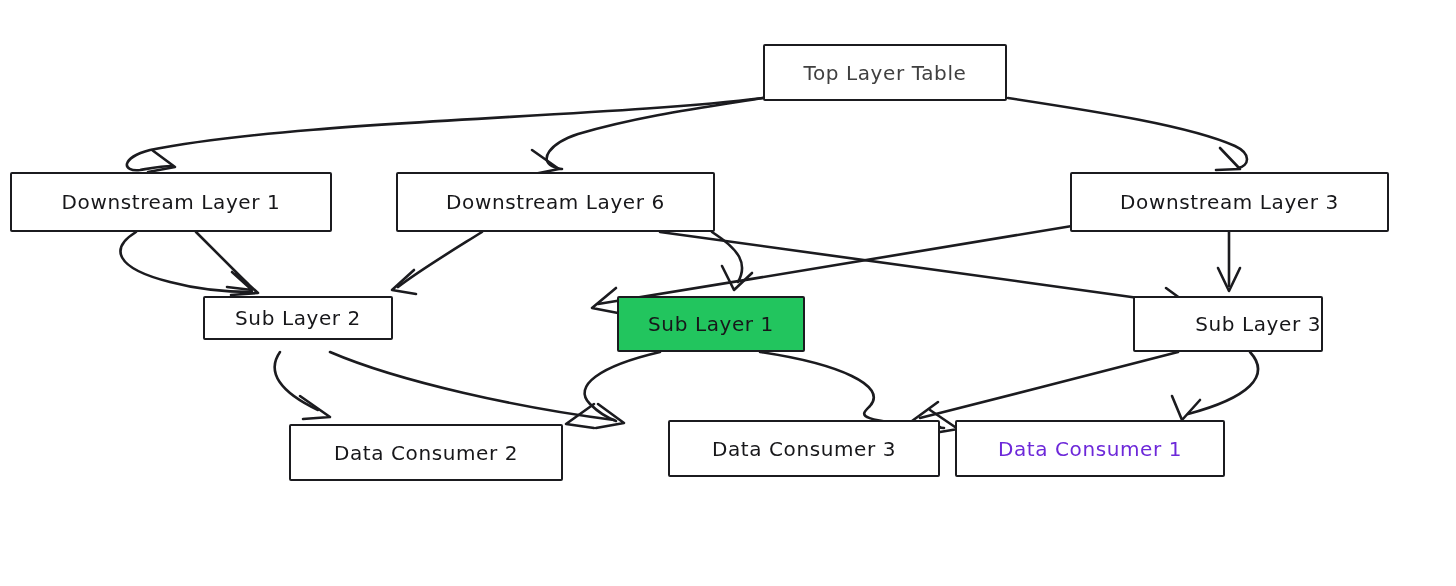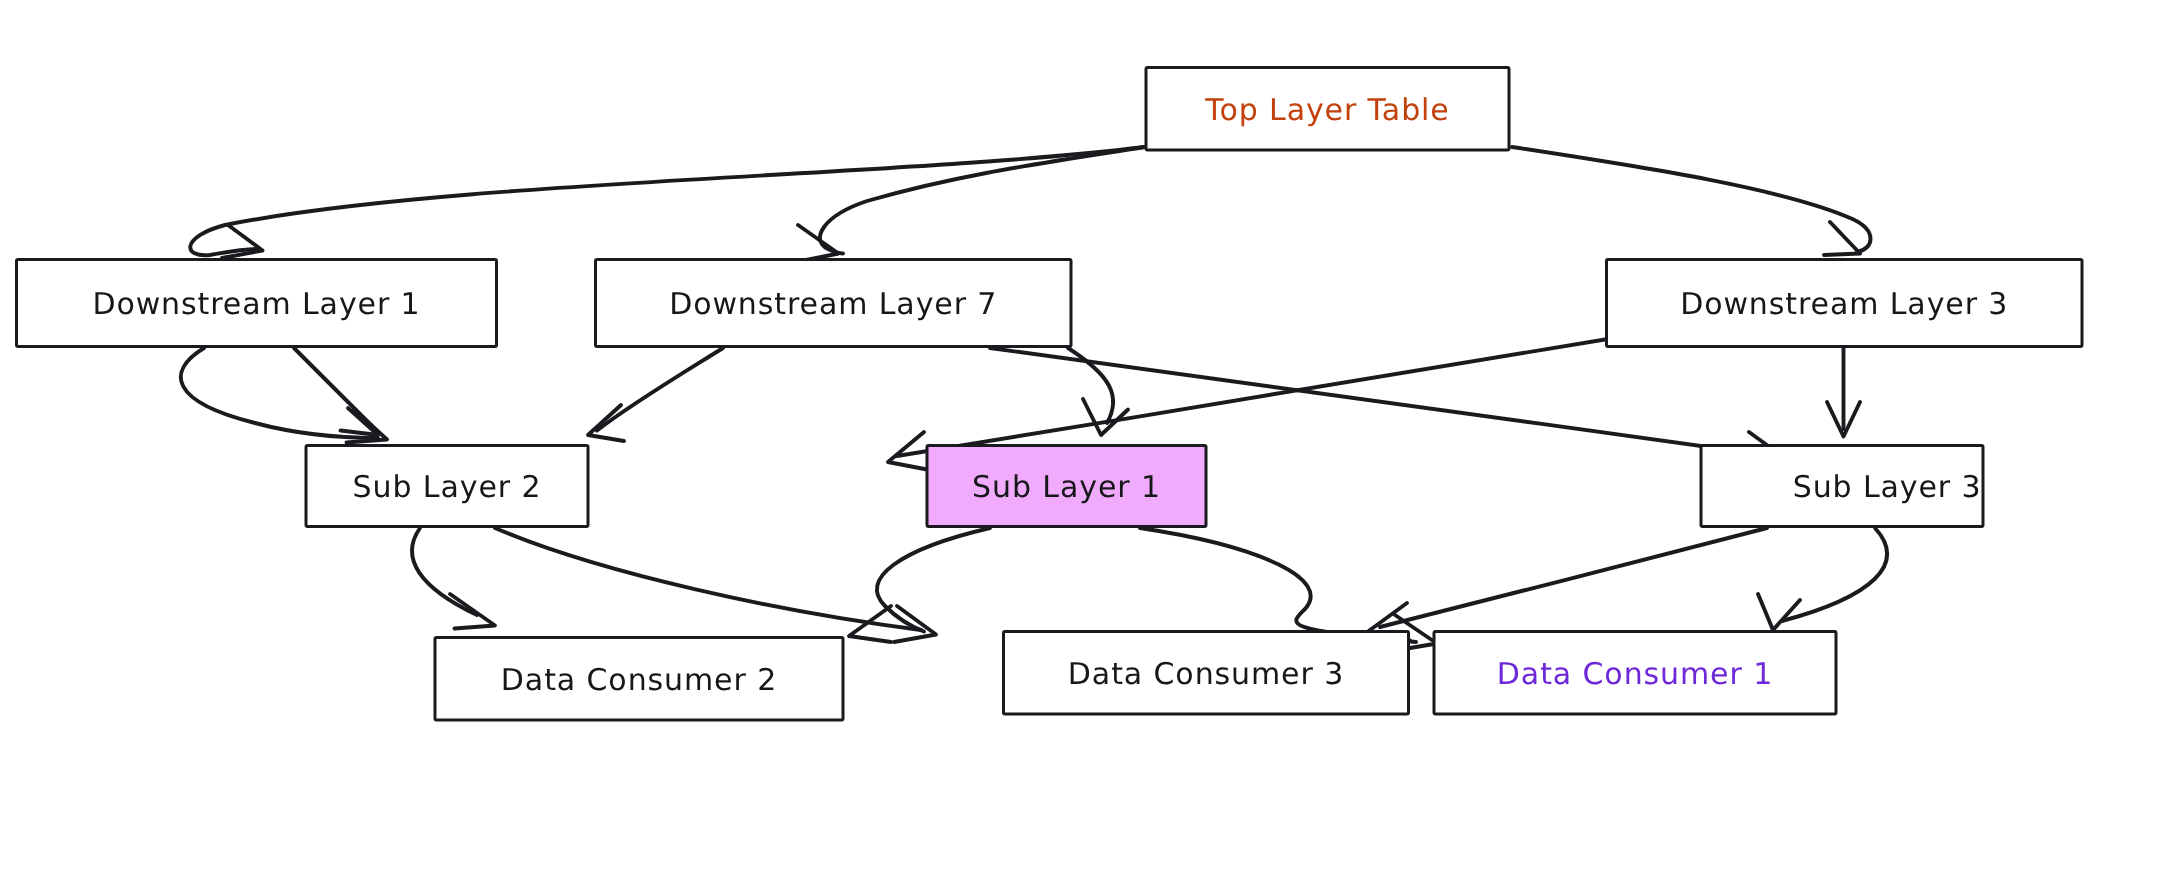--- a/index.html
+++ b/index.html
@@ -125,35 +125,35 @@
         <path class="edge-path" d="M 1178 352 C 1100 372 1000 398 920 418" stroke="#1b1b1f"></path>
         <path class="edge-head" d="M 938 402 L 912 421 L 940 427" stroke="#1b1b1f"></path>
       </g>
       <g>
         <path class="edge-path" d="M 1250 352 C 1272 376 1248 398 1188 414" stroke="#1b1b1f"></path>
         <path class="edge-head" d="M 1172 396 L 1182 420 L 1200 400" stroke="#1b1b1f"></path>
       </g>
     </svg>
   <div id="node-layer">
       <div class="node" style="left: 763px; top: 44px; width: 244px; height: 57px; border-color: rgb(27, 27, 31); background: rgb(255, 255, 255);">
-        <span class="node-label" style="color: #c2410c;">Top Layer Table</span>
+        <span class="node-label" style="color: #404040;">Top Layer Table</span>
       </div>
       <div class="node" style="left: 10px; top: 172px; width: 322px; height: 60px; border-color: rgb(27, 27, 31); background: rgb(255, 255, 255);">
         <span class="node-label" style="color: rgb(23, 23, 26);">Downstream Layer 1</span>
       </div>
       <div class="node" style="left: 396px; top: 172px; width: 319px; height: 60px; border-color: rgb(27, 27, 31); background: rgb(255, 255, 255);">
-        <span class="node-label" style="color: rgb(23, 23, 26);">Downstream Layer 7</span>
+        <span class="node-label" style="color: rgb(23, 23, 26);">Downstream Layer 6</span>
       </div>
       <div class="node" style="left: 1070px; top: 172px; width: 319px; height: 60px; border-color: rgb(27, 27, 31); background: rgb(255, 255, 255);">
         <span class="node-label" style="color: rgb(23, 23, 26);">Downstream Layer 3</span>
       </div>
-      <div class="node" style="left: 203px; top: 296px; width: 190px; height: 56px; border-color: rgb(27, 27, 31); background: rgb(255, 255, 255);">
+      <div class="node" style="left: 203px; top: 296px; width: 190px; height: 44px; border-color: rgb(27, 27, 31); background: rgb(255, 255, 255);">
         <span class="node-label" style="color: rgb(23, 23, 26);">Sub Layer 2</span>
       </div>
-      <div class="node" style="left: 617px; top: 296px; width: 188px; height: 56px; border-color: rgb(27, 27, 31); background: #f0abfc;">
+      <div class="node" style="left: 617px; top: 296px; width: 188px; height: 56px; border-color: rgb(27, 27, 31); background: #22c55e;">
         <span class="node-label" style="color: rgb(23, 23, 26);">Sub Layer 1</span>
       </div>
       <div class="node" style="left: 1133px; top: 296px; width: 190px; height: 56px; border-color: rgb(27, 27, 31); background: rgb(255, 255, 255); justify-content: flex-end;">
         <span class="node-label" style="color: rgb(23, 23, 26);">Sub Layer 3</span>
       </div>
       <div class="node" style="left: 289px; top: 424px; width: 274px; height: 57px; border-color: rgb(27, 27, 31); background: rgb(255, 255, 255);">
         <span class="node-label" style="color: rgb(23, 23, 26);">Data Consumer 2</span>
       </div>
       <div class="node" style="left: 624px; top: 420px; width: 272px; height: 57px; border-color: rgb(27, 27, 31); background: rgb(255, 255, 255); margin-left: 44px;">
         <span class="node-label" style="color: rgb(23, 23, 26);">Data Consumer 3</span>

